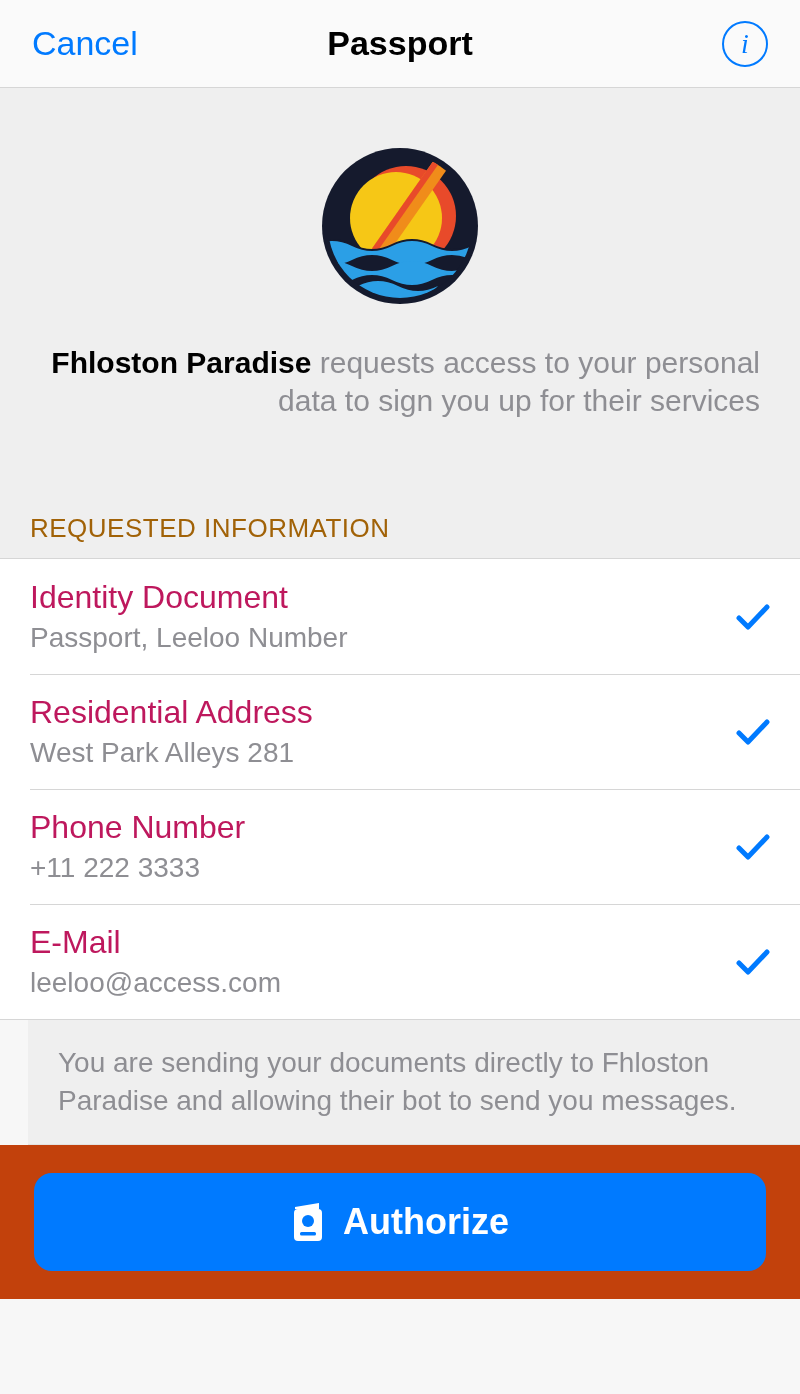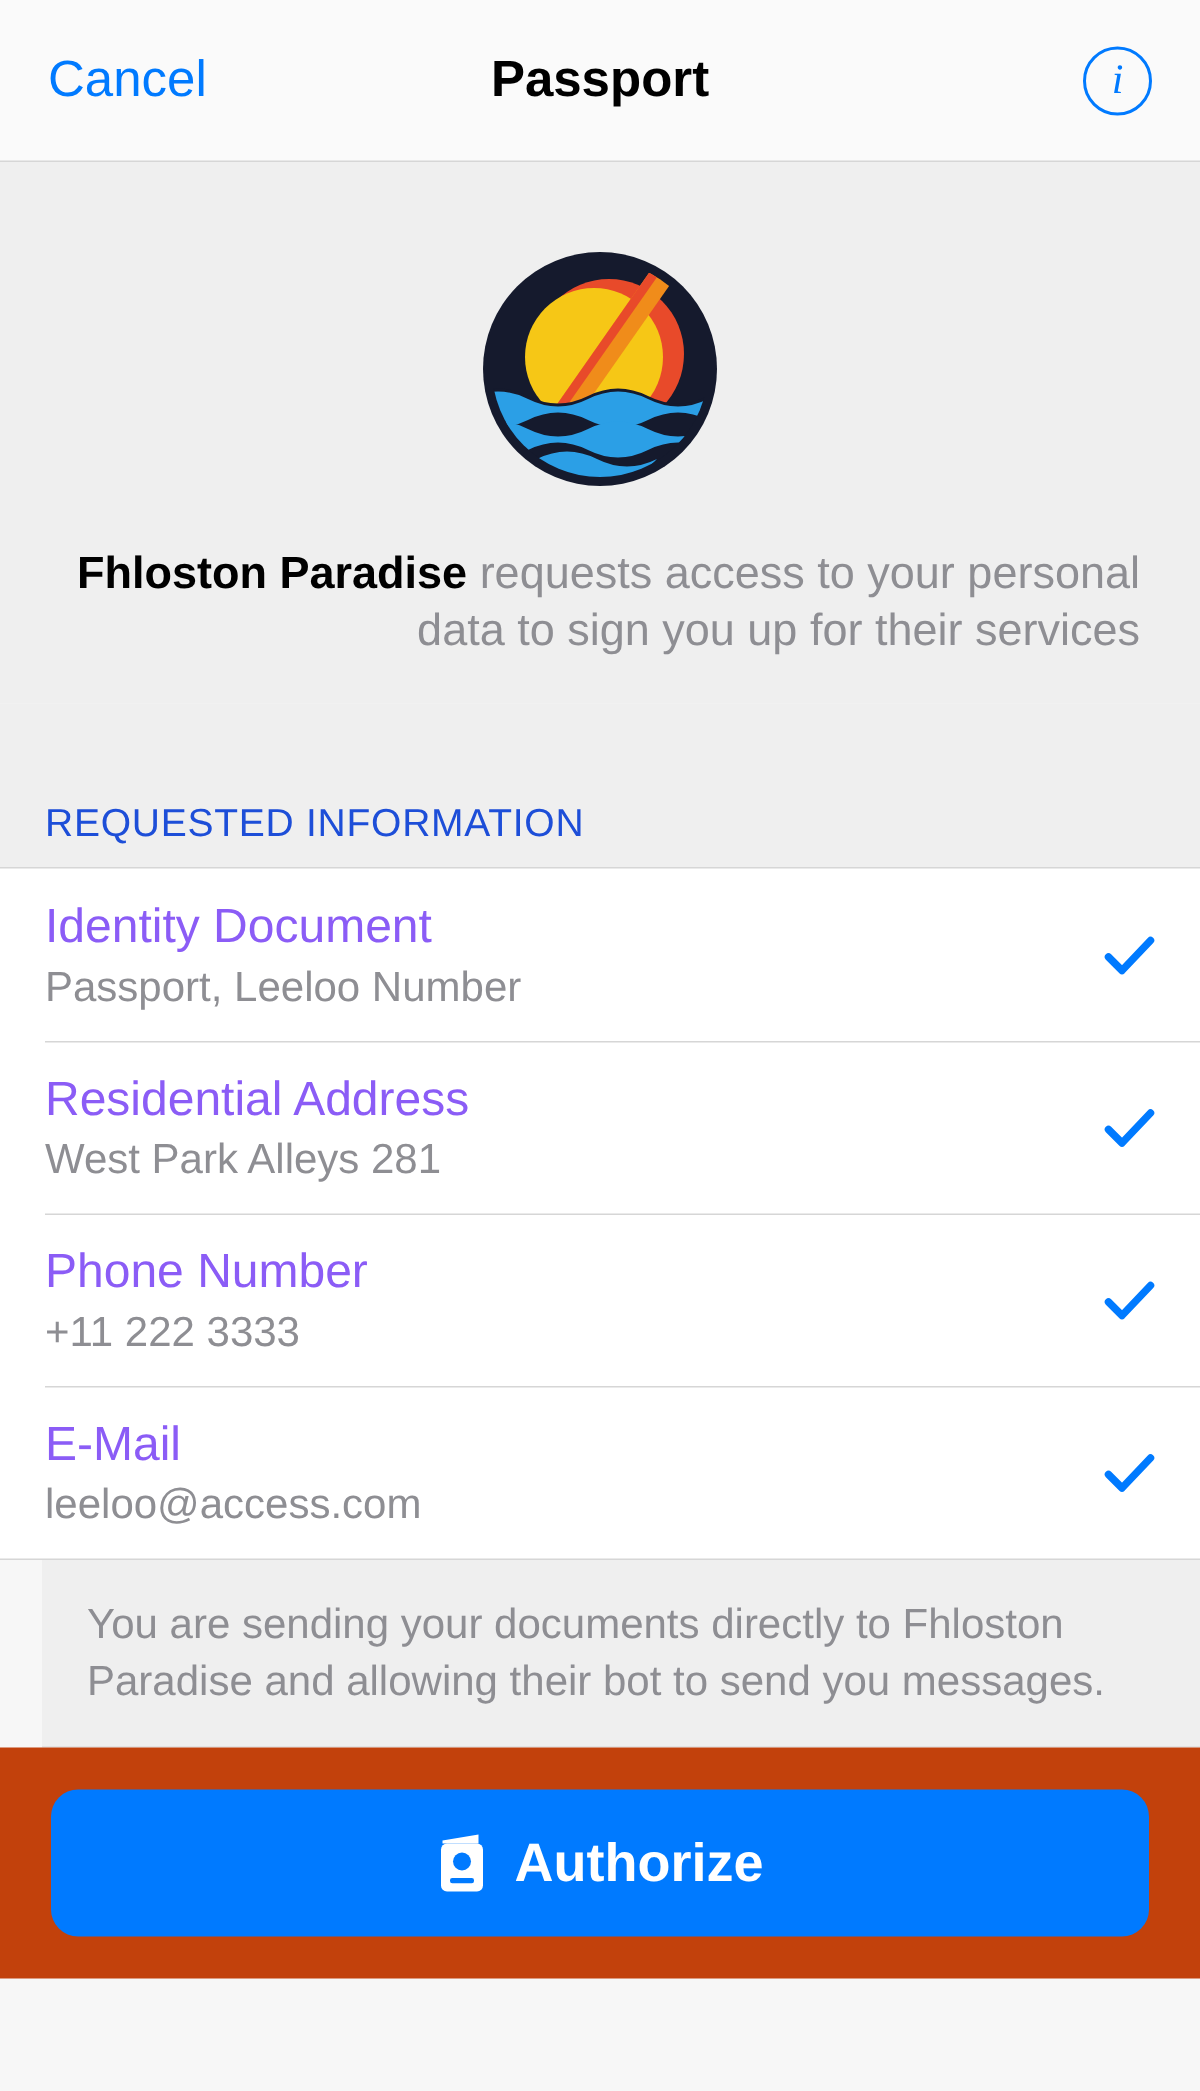--- a/index.html
+++ b/index.html
@@ -5,21 +5,21 @@
     * { margin: 0; padding: 0; box-sizing: border-box; }
     body {
       font-family: -apple-system, BlinkMacSystemFont, "Segoe UI", Helvetica, Arial, sans-serif;
       width: 800px;
       height: 1394px;
       background: #f7f7f7;
       color: #000;
       overflow: hidden;
     }
     .nav-bar {
-      height: 108px;
+      height: 88px;
       background: #fafafa;
       border-bottom: 1px solid #d6d6d6;
       display: flex;
       align-items: center;
       justify-content: space-between;
       padding: 0 32px;
     }
     .cancel-btn {
       color: #007aff;
       font-size: 34px;
@@ -73,21 +73,21 @@
       text-align: right;
     }
     .hero-text .bold {
       color: #000;
       font-weight: 600;
     }
     .section-header {
       background: #efefef;
       padding: 64px 30px 14px 30px;
       font-size: 26px;
-      color: #1d4ed8;
+      color: #a16207;
       letter-spacing: 0.5px;
     }
     .list {
       background: #fff;
       border-top: 1px solid #d6d6d6;
       border-bottom: 1px solid #d6d6d6;
     }
     .row {
       display: flex;
       align-items: center;
@@ -102,21 +102,21 @@
       left: 30px;
       right: 0;
       height: 1px;
       background: #d6d6d6;
     }
     .row-text {
       flex: 1;
     }
     .row-title {
       font-size: 32px;
-      color: #8b5cf6;
+      color: #be185d;
       margin-bottom: 6px;
     }
     .row-sub {
       font-size: 28px;
       color: #8e8e93;
     }
     .check {
       color: #007aff;
       flex-shrink: 0;
       margin-left: 20px;

